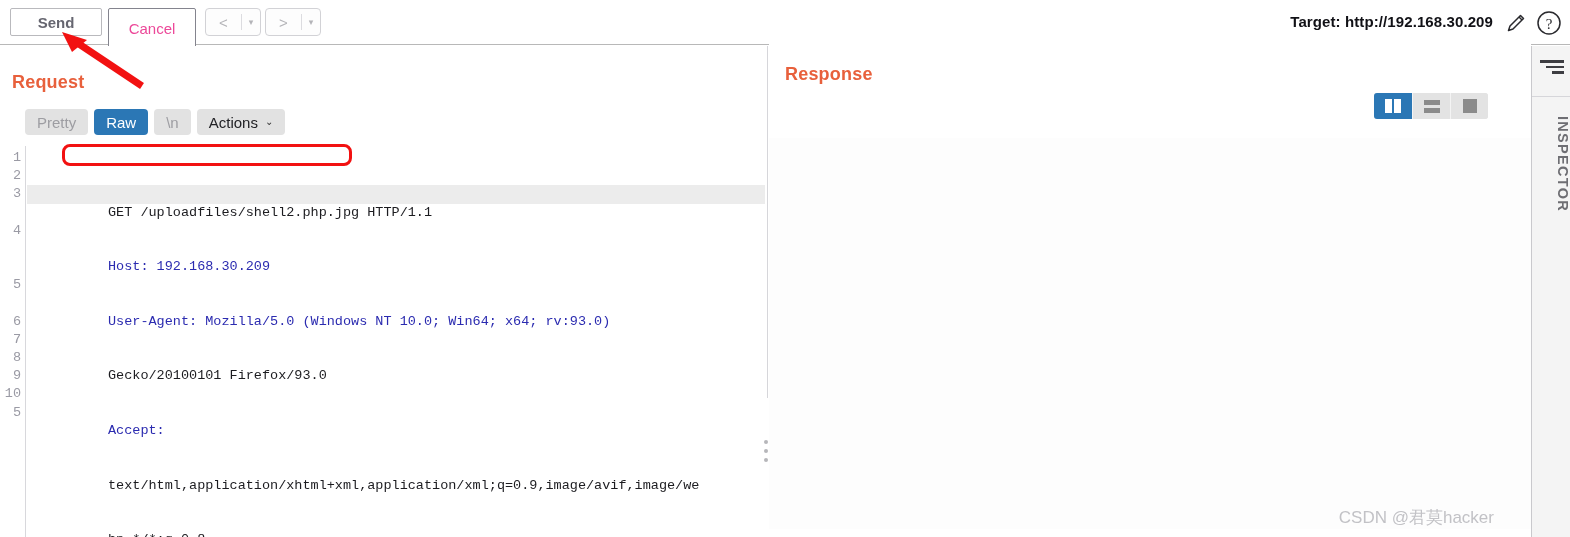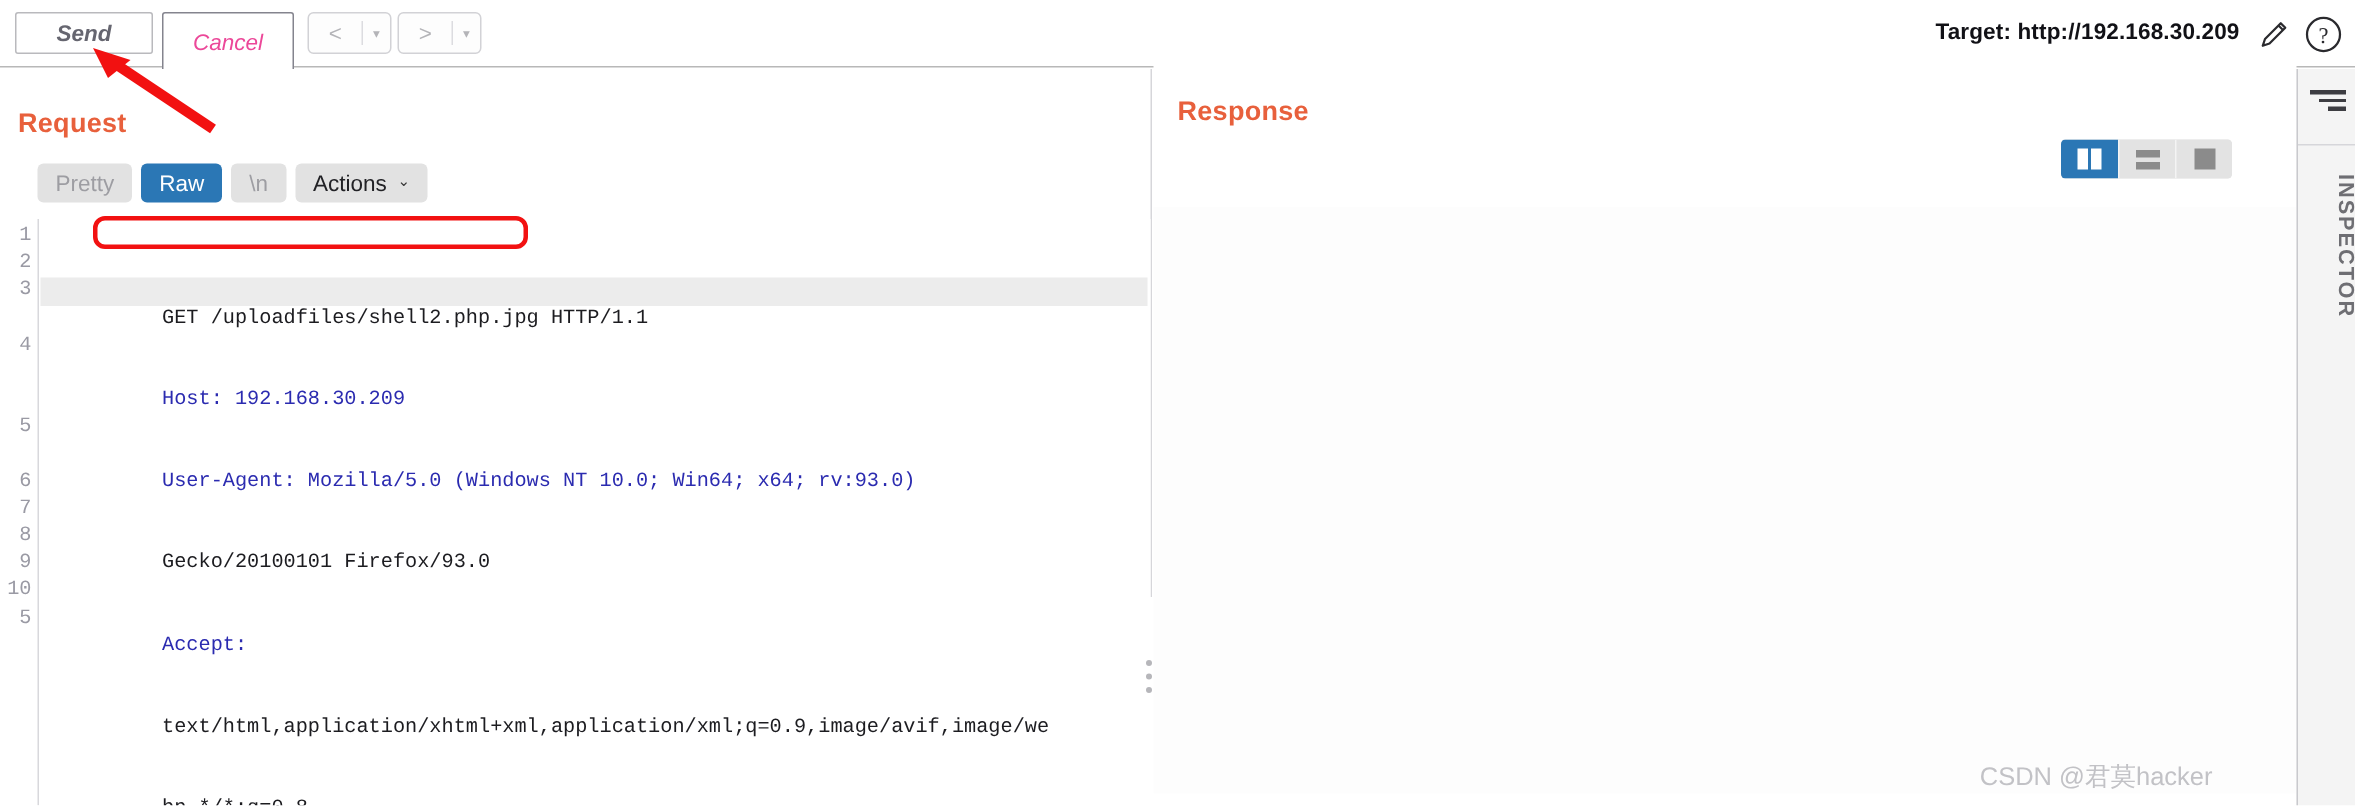--- a/index.html
+++ b/index.html
@@ -36,21 +36,20 @@
     background: #ffffff;
     border: 1px solid #9a9aa2;
     border-radius: 2px;
     font-family: "Liberation Sans", sans-serif;
     font-size: 15px;
     color: #222226;
     display: flex;
     align-items: center;
     justify-content: center;
     user-select: none;
-    font-style: italic;
   }
   .btn-send {
     left: 10px; top: 8px;
     width: 92px; height: 28px;
     border-color: #b9b9bd;
     color: #666670;
     font-weight: bold;
   }
   .btn-cancel {
     left: 108px; top: 8px;
@@ -319,21 +318,21 @@
     letter-spacing: 1.3px;
     color: #6e6e73;
     writing-mode: vertical-rl;
     text-orientation: mixed;
     white-space: nowrap;
   }
 
   
   .watermark {
     position: absolute;
-    right: 95px;
+    right: 76px;
     bottom: 8px;
     font-size: 17px;
     color: #c2c2c6;
     font-family: "Liberation Sans", sans-serif;
     white-space: nowrap;
   }
 
   
   .arrow-svg {
     position: absolute;

